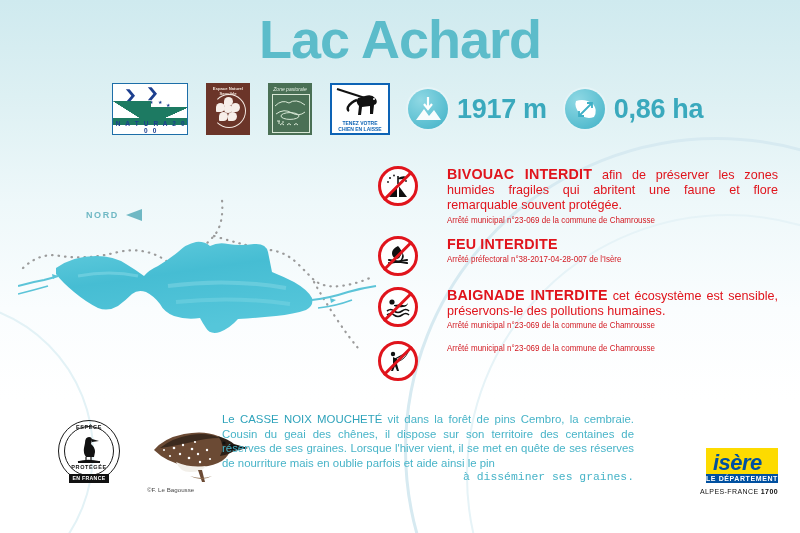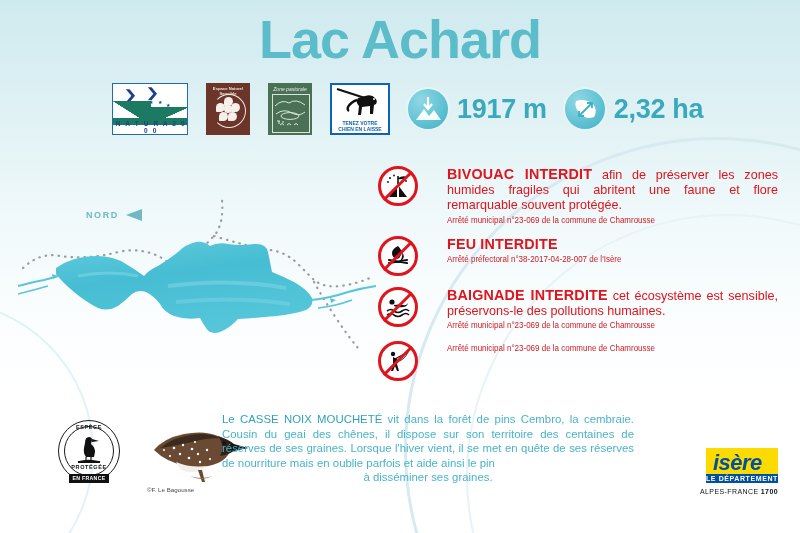--- a/index.html
+++ b/index.html
@@ -92,21 +92,21 @@
   .protbadge{position:absolute;left:6px;top:12px;width:62px;height:62px;}
   .protbadge .oc{position:absolute;inset:0;border:1.6px solid #1a1a1a;border-radius:50%;}
   .protbadge .ic{position:absolute;inset:6px;border:1.2px solid #1a1a1a;border-radius:50%;}
   .protbadge .tp{position:absolute;top:4px;left:0;width:62px;text-align:center;font-size:5.5px;font-weight:bold;letter-spacing:0.6px;color:#111;}
   .protbadge .bt{position:absolute;bottom:12px;left:0;width:62px;text-align:center;font-size:5.5px;font-weight:bold;letter-spacing:0.6px;color:#111;}
   .protbadge .blk{position:absolute;bottom:-1px;left:11px;width:40px;height:9px;background:#111;color:#fff;
      font-size:5.2px;font-weight:bold;text-align:center;line-height:9px;letter-spacing:0.3px;}
   .credit{position:absolute;left:95px;top:78px;font-size:6.2px;color:#4a4a4a;}
   .birdtext{position:absolute;left:170px;top:4px;width:412px;}
   .birdtext p{margin:0;font-size:11.4px;line-height:14.6px;color:#48b4c8;text-align:justify;}
-  .birdtext p.last{text-align:center;}
+  .birdtext p.last{text-align:right;font-family:Liberation Mono, monospace;}
   .birdtext b{color:#2fa3bb;font-weight:normal;}
 
   
   #isere{position:absolute;right:22px;top:448px;background:#fddb00;padding:4px 7px 0 7px;}
   #isere .w{font-size:22px;font-weight:bold;color:#0050a0;line-height:22px;letter-spacing:-0.5px;font-style:italic;}
   #isere .d{background:#0050a0;color:#ffffff;font-size:7px;font-weight:bold;text-align:center;
       letter-spacing:0.6px;padding:1px 0 1px 0;margin:0 -7px;}
   #chamrousse{position:absolute;right:22px;top:489px;text-align:center;}
   #chamrousse .w{font-size:21px;font-weight:bold;color:#111;letter-spacing:-0.3px;line-height:23px;}
   #chamrousse .s{font-size:7px;color:#111;letter-spacing:0.4px;margin-top:-1px;}
@@ -187,21 +187,21 @@
       <div class="val">1917 m</div>
     </div>
 
     <div class="stat">
       <div class="circ">
         <svg width="40" height="40" viewBox="0 0 40 40">
           <path d="M11 12 q9-3 17 3 q5 6 1 13 q-9 3-15-4 q-5-7-3-12 z" fill="#ffffff"></path>
           <path d="M14 27 L27 14 M22 14 L27 14 L27 19 M14 22 L14 27 L19 27" stroke="#3fb0c6" stroke-width="1.8" fill="none"></path>
         </svg>
       </div>
-      <div class="val">2,32 ha</div>
+      <div class="val">0,86 ha</div>
     </div>
 
   </div>
 
   <div id="map">
     <div class="nord">NORD</div>
     <div class="nordarrow"></div>
     <svg width="360" height="200" viewBox="0 0 360 200">
       <defs>
         <linearGradient id="lakegrad" x1="0" y1="0" x2="0.4" y2="1">

